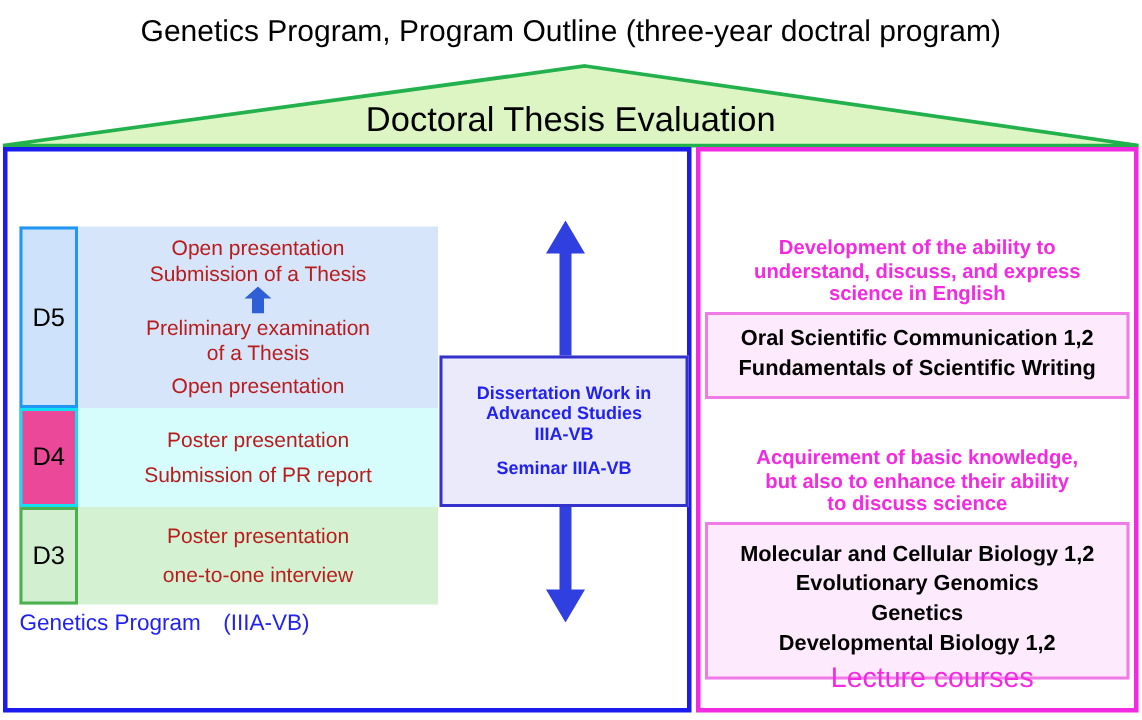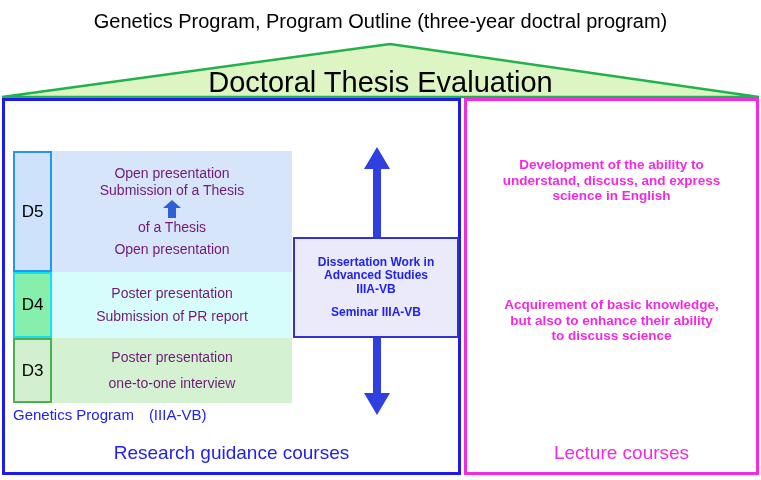--- a/index.html
+++ b/index.html
@@ -37,21 +37,21 @@
     top: 42px;
     width: 761px;
     height: 58px;
   }
   .banner-label {
     position: absolute;
     left: 0;
     top: 66px;
     width: 761px;
     text-align: center;
-    font-size: 29px;
+    font-size: 23px;
     color: #000000;
     white-space: nowrap;
   }
 
   
   .panel {
     position: absolute;
     background: #ffffff;
     box-sizing: border-box;
   }
@@ -103,33 +103,33 @@
     width: 39px;
     flex: none;
     box-sizing: border-box;
     display: flex;
     align-items: center;
     justify-content: center;
     font-size: 17px;
     color: #000000;
   }
   .year-row.d5 .year-tag { border: 2px solid #2196f3; background: #cfe2fb; }
-  .year-row.d4 .year-tag { border: 2px solid #13dff0; background: #86efac; }
+  .year-row.d4 .year-tag { border: 2px solid #13dff0; background: #ec4899; }
   .year-row.d3 .year-tag { border: 2px solid #4caf50; background: #d2f0d0; }
 
   .year-body {
     flex: 1;
     position: relative;
     display: flex;
     flex-direction: column;
     align-items: center;
     justify-content: center;
     text-align: center;
     font-size: 14px;
-    color: #701a75;
+    color: #b91c1c;
     line-height: 1.18;
     padding: 2px 4px;
     box-sizing: border-box;
   }
   .year-body .ln { display: block; }
   .gap-sm { height: 6px; }
   .gap-md { height: 9px; }
 
   
   .mini-arrow-wrap {
@@ -232,20 +232,21 @@
       <div class="year-row d5">
         <div class="year-tag">D5</div>
         <div class="year-body">
           <span class="ln">Open presentation</span>
           <span class="ln">Submission of a Thesis</span>
           <div class="mini-arrow-wrap">
             <svg width="18" height="18" viewBox="0 0 18 18">
               <polygon points="9,0 18,8 13,8 13,18 5,18 5,8 0,8" fill="#2f5fd4"></polygon>
             </svg>
           </div>
+          <span class="ln">Preliminary examination</span>
           <span class="ln">of a Thesis</span>
           <div class="gap-sm"></div>
           <span class="ln">Open presentation</span>
         </div>
       </div>
 
       <div class="year-row d4">
         <div class="year-tag">D4</div>
         <div class="year-body">
           <span class="ln">Poster presentation</span>
@@ -272,37 +273,46 @@
     </svg>
 
     <div class="dissertation-box">
       <span class="ln">Dissertation Work in</span>
       <span class="ln">Advanced Studies</span>
       <span class="ln">IIIA-VB</span>
       <div class="dbox-gap"></div>
       <span class="ln">Seminar IIIA-VB</span>
     </div>
 
-    <div class="panel-footer-label">Research guidance courses</div>
   </div>
 
   <div class="panel panel-lecture">
 
     <div class="lecture-group group-english">
       <div class="group-heading">
         <span class="ln">Development of the ability to</span>
         <span class="ln">understand, discuss, and express</span>
         <span class="ln">science in English</span>
       </div>
+      <div class="course-box">
+        <span class="ln">Oral Scientific Communication 1,2</span>
+        <span class="ln">Fundamentals of Scientific Writing</span>
+      </div>
     </div>
 
     <div class="lecture-group group-science">
       <div class="group-heading">
         <span class="ln">Acquirement of basic knowledge,</span>
         <span class="ln">but also to enhance their ability</span>
         <span class="ln">to discuss science</span>
       </div>
+      <div class="course-box">
+        <span class="ln">Molecular and Cellular Biology 1,2</span>
+        <span class="ln">Evolutionary Genomics</span>
+        <span class="ln">Genetics</span>
+        <span class="ln">Developmental Biology 1,2</span>
+      </div>
     </div>
 
     <div class="panel-footer-label">Lecture courses</div>
   </div>
 
 </div>
 
 </body></html>

